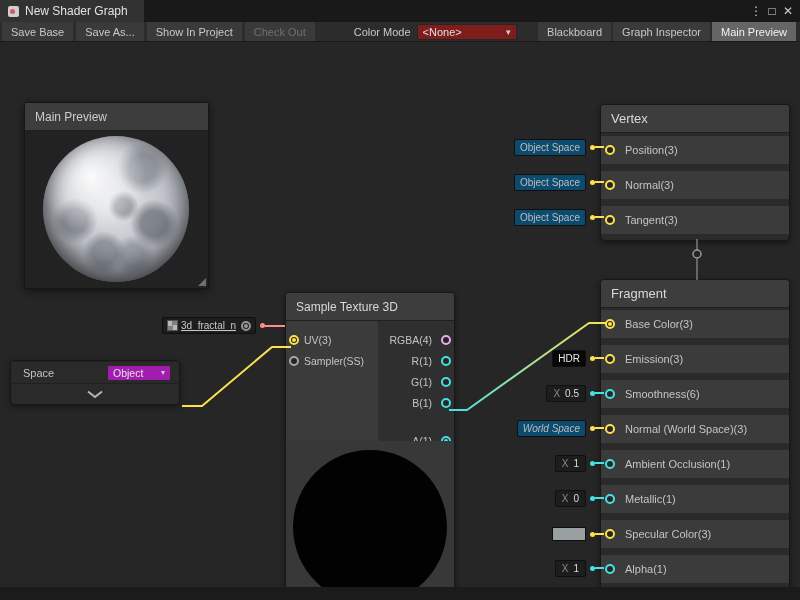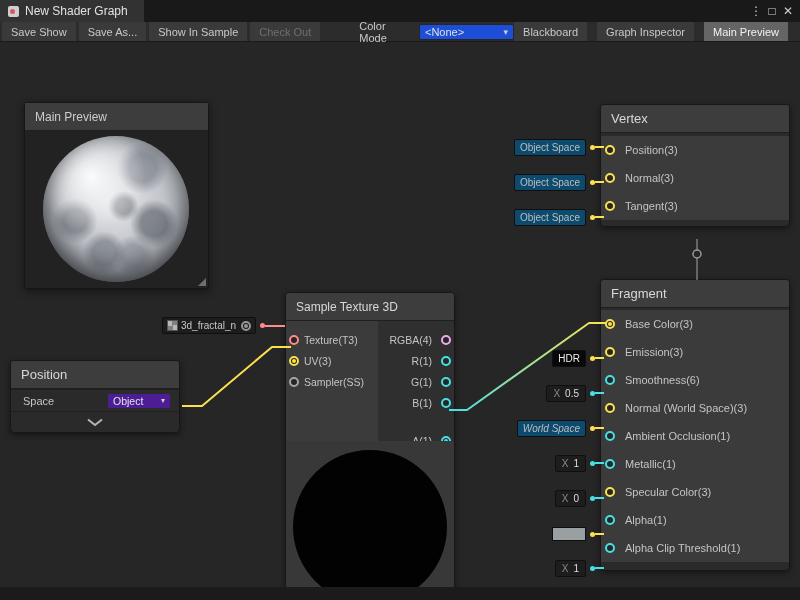--- a/index.html
+++ b/index.html
@@ -21,36 +21,36 @@
   
   .toolbar { position:absolute; top:22px; left:0; right:0; height:20px; background:#2c2c2c;
              border-bottom:1px solid #1a1a1a; display:flex; align-items:stretch;
              font-size:11px; color:#c9c9c9; padding:0 2px; }
   .tb-btn { display:flex; align-items:center; padding:0 9px; background:#3a3a3a;
             margin-right:3px; white-space:nowrap; }
   .tb-btn.disabled { color:#6f6f6f; }
   .tb-btn.active { background:#656565; color:#f2f2f2; }
   .cm-group { display:flex; align-items:center; margin-left:36px; gap:6px; }
   .dd { display:flex; align-items:center; justify-content:space-between; width:100px; height:16px;
-        background:#1d4ed8; border:1px solid #262626; border-radius:2px; padding:0 5px; color:#e0e0e0; }
+        background:#7f1d1d; border:1px solid #262626; border-radius:2px; padding:0 5px; color:#e0e0e0; }
   .dd .caret { font-size:9px; color:#cfcfcf; }
   .tb-right { margin-left:auto; display:flex; align-items:stretch; }
-  .tb-right .tb-btn { margin-right:10px; }
+  .tb-right .tb-btn { margin-right:2px; }
 
   
   .canvas { position:absolute; top:42px; left:0; right:0; bottom:0; }
   .bottom-edge { position:absolute; left:0; right:0; bottom:0; height:13px; background:#1b1b1b; }
 
   
   .node { position:absolute; background:#2a2a2a; border:1px solid #171717; border-radius:4px;
           box-shadow:0 2px 6px rgba(0,0,0,.45); }
   .node-header { height:28px; background:#3d3d3d; border-bottom:1px solid #1f1f1f;
                  border-radius:3px 3px 0 0; display:flex; align-items:center; padding:0 10px;
                  color:#d8d8d8; font-size:13px; }
-  .rows { display:flex; flex-direction:column; padding:3px 0 6px; }
+  .rows { display:flex; flex-direction:column; gap:7px; padding:3px 0 6px; }
   .slot-row { height:28px; background:#3b3b3b; display:flex; align-items:center;
               position:relative; color:#c4c4c4; font-size:11px; }
   .slot-row .slot-label { margin-left:24px; }
 
   
   .port { width:10px; height:10px; border-radius:50%; border:2px solid #888; background:#262626;
           position:absolute; top:50%; margin-top:-5px; }
   .port.left { left:4px; }
   .p-yellow { border-color:#fbe14e; } .p-yellow.connected::after { background:#fbe14e; }
   .p-cyan   { border-color:#45e1e5; } .p-cyan.connected::after   { background:#45e1e5; }
@@ -108,36 +108,36 @@
   .tex-preview { position:relative; height:172px; background:#383838; border-radius:0 0 4px 4px; }
   .black-circle { position:absolute; left:7px; top:9px; width:154px; height:154px;
                   border-radius:50%; background:#020202; }
 
   
   .texfield { position:absolute; left:162px; top:275px; height:17px; display:flex; align-items:center; }
   .tex-box { display:flex; align-items:center; gap:3px; background:#1d1d1d; border:1px solid #0f0f0f;
              border-radius:2px; padding:1px 4px; height:17px; }
   .tex-icon { width:11px; height:11px; border:1px solid #555; flex:none;
               background: conic-gradient(#808080 25%, #b8b8b8 0 50%, #808080 0 75%, #b8b8b8 0); }
-  .tex-name { font-size:10px; color:#c9c9c9; white-space:nowrap; }
+  .tex-name { font-size:10px; color:#c9c9c9; white-space:nowrap;text-decoration:underline; }
   .tex-picker { width:10px; height:10px; border:2px solid #969696; border-radius:50%;
                 background:#1d1d1d; position:relative; flex:none; margin-left:2px; }
   .tex-picker::after { content:""; position:absolute; left:1px; top:1px; width:4px; height:4px;
                        border-radius:50%; background:#969696; }
   .texfield .stub { width:20px; }
 
   
   .out-row { position:relative; height:36px; }
   .out-row .out-label { position:absolute; right:18px; top:50%; transform:translateY(-50%);
                         font-size:11px; color:#c4c4c4; }
   .out-row .port { right:-5px; }
   .space-row { height:22px; border-top:1px solid #202020; display:flex; align-items:center;
                padding:0 8px 0 12px; font-size:11px; color:#c4c4c4; }
   .space-row .space-label { flex:1; }
-  .space-dd { width:64px; height:16px; background:#4c1d95; border:1px solid #2a2a2a; border-radius:2px;
+  .space-dd { width:64px; height:16px; background:#a21caf; border:1px solid #2a2a2a; border-radius:2px;
               display:flex; align-items:center; justify-content:space-between; padding:0 5px;
               color:#e4e4e4; font-size:10.5px; }
   .space-dd .caret { font-size:8px; color:#d0d0d0; }
   .collapse-row { height:21px; border-top:1px solid #202020; display:flex; align-items:center;
                   justify-content:center; }
 
   
   .wires { position:absolute; left:0; top:0; width:800px; height:600px; }
 </style>
 </head>
@@ -151,23 +151,23 @@
       <span>New Shader Graph</span>
     </div>
     <div class="win-controls">
       <span class="win-btn">⋮</span>
       <span class="win-btn">□</span>
       <span class="win-btn">✕</span>
     </div>
   </div>
 
   <div class="toolbar">
-    <div class="tb-btn">Save Show</div>
+    <div class="tb-btn">Save Base</div>
     <div class="tb-btn">Save As...</div>
-    <div class="tb-btn">Show In Sample</div>
+    <div class="tb-btn">Show In Project</div>
     <div class="tb-btn disabled">Check Out</div>
     <div class="cm-group">
       <span>Color Mode</span>
       <div class="dd">
         <span>&lt;None&gt;</span>
         <span class="caret">▾</span>
       </div>
     </div>
     <div class="tb-right">
       <div class="tb-btn">Blackboard</div>
@@ -182,47 +182,40 @@
       <div class="pp-header">
         <span>Main Preview</span>
       </div>
       <div class="pp-body">
         <div class="sphere"></div>
         <div class="resize-handle"></div>
       </div>
     </div>
 
     <div class="node" style="left:10px;top:318px;width:170px;">
-      <div class="node-header">
-        <span>Position</span>
-      </div>
       <div class="space-row">
         <span class="space-label">Space</span>
         <div class="space-dd">
           <span>Object</span>
           <span class="caret">▾</span>
         </div>
       </div>
       <div class="collapse-row">
         <svg width="18" height="9">
           <polyline points="2,1.5 9,7 16,1.5" fill="none" stroke="#b5b5b5" stroke-width="2"></polyline>
         </svg>
       </div>
     </div>
 
     <div class="node" style="left:285px;top:250px;width:170px;height:320px;">
       <div class="node-header" style="font-size:12px;">
         <span>Sample Texture 3D</span>
       </div>
       <div class="io">
         <div class="io-left">
-          <div class="io-row">
-            <span class="port p-red"></span>
-            <span class="io-label">Texture(T3)</span>
-          </div>
           <div class="io-row">
             <span class="port p-yellow connected"></span>
             <span class="io-label">UV(3)</span>
           </div>
           <div class="io-row">
             <span class="port p-gray"></span>
             <span class="io-label">Sampler(SS)</span>
           </div>
         </div>
         <div class="io-right">

